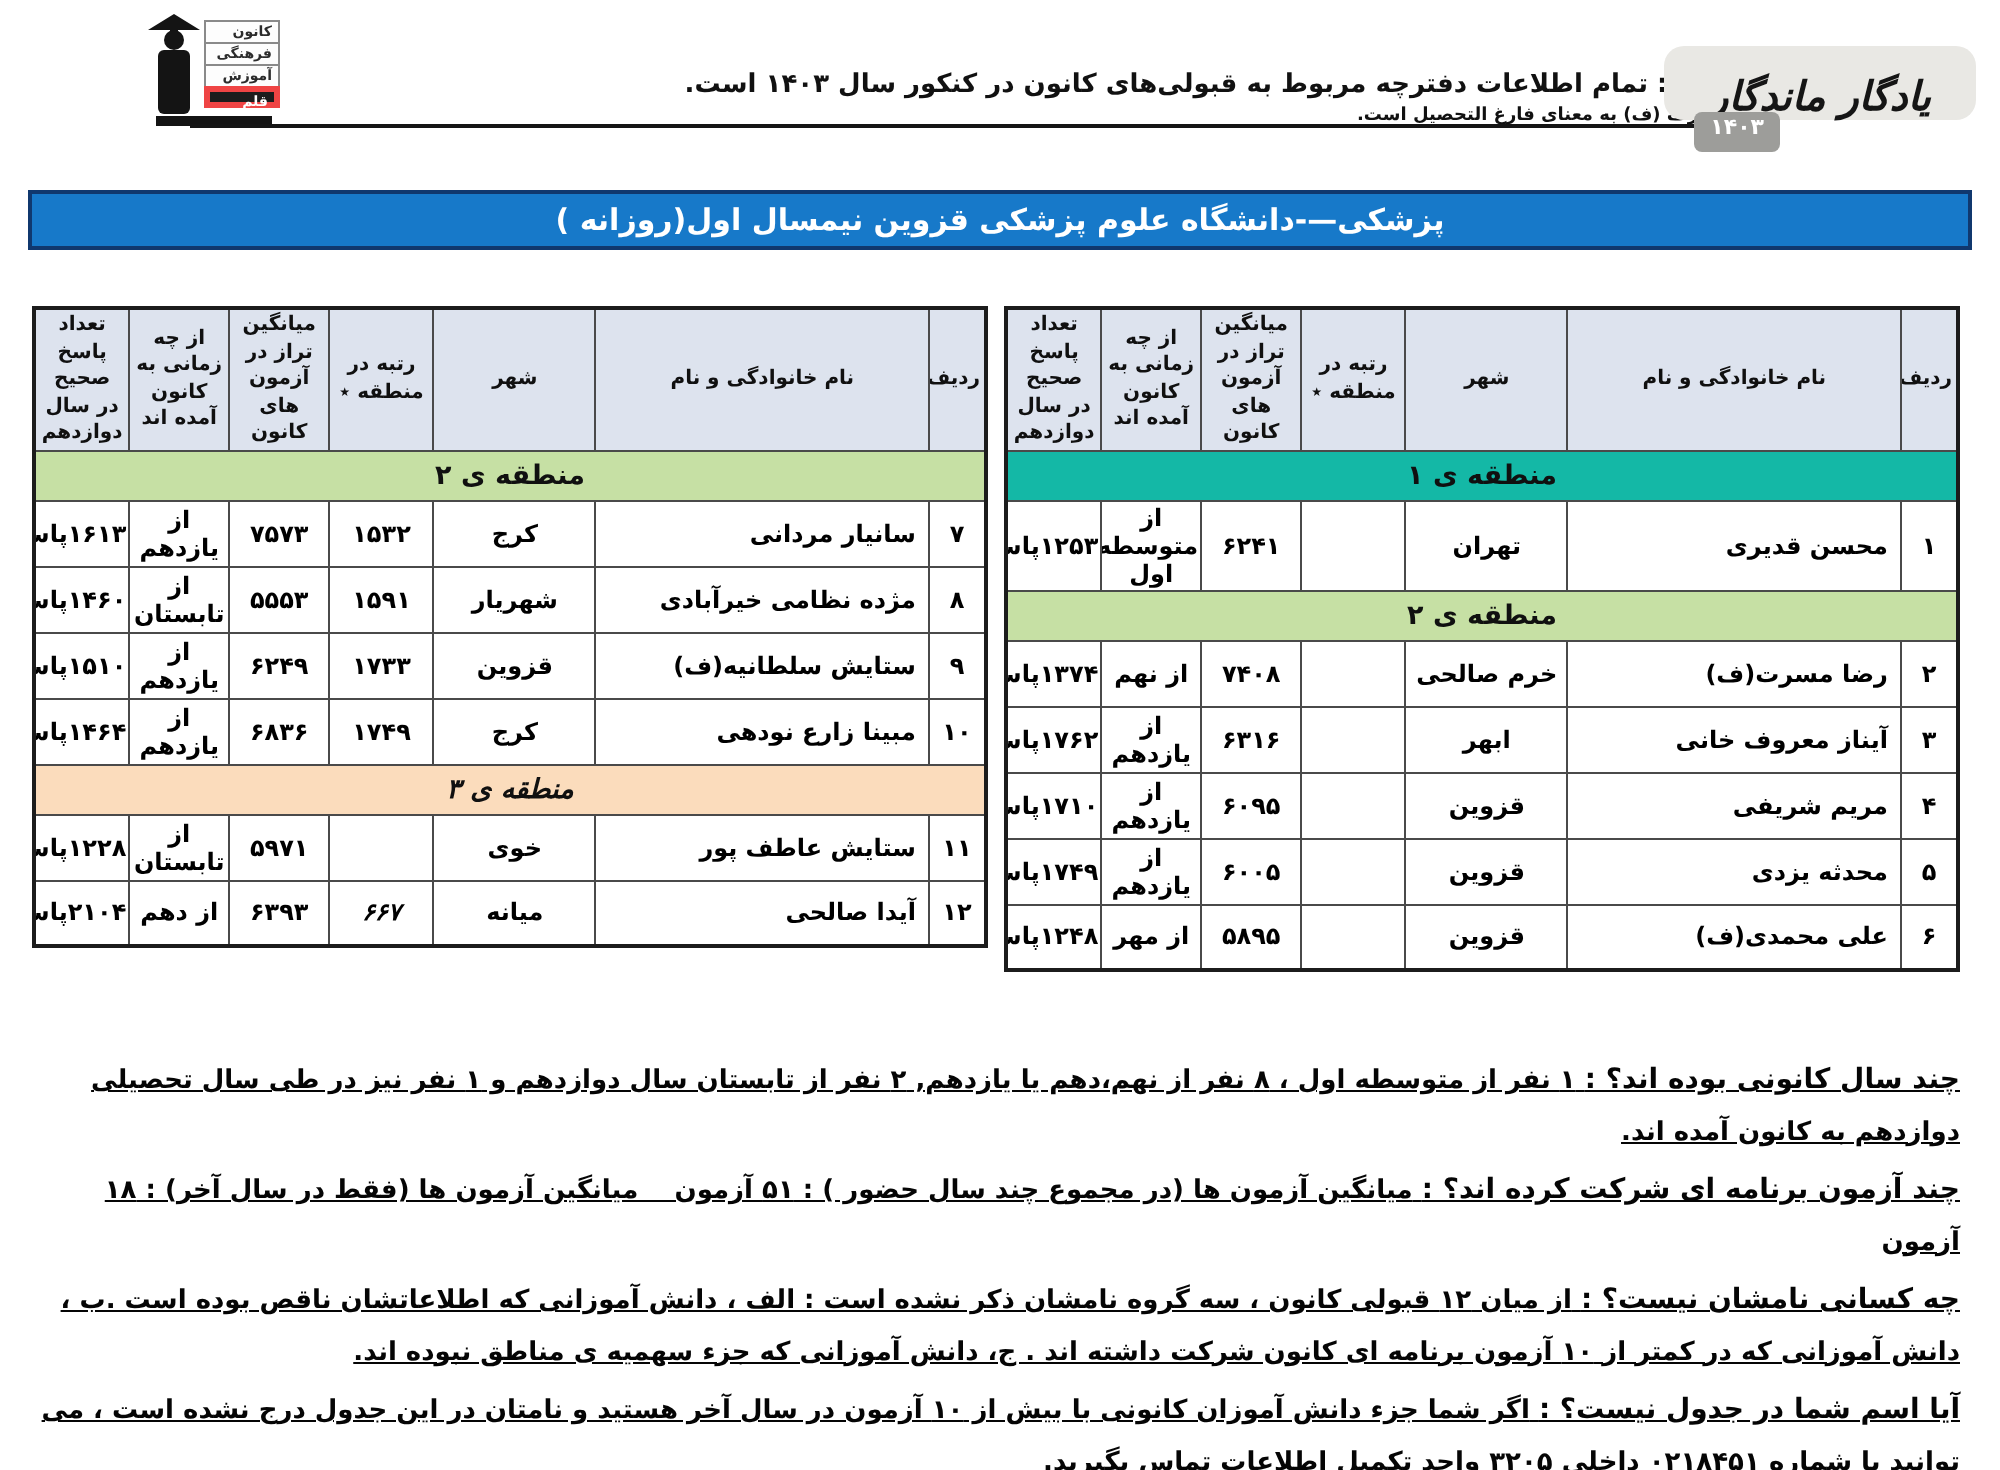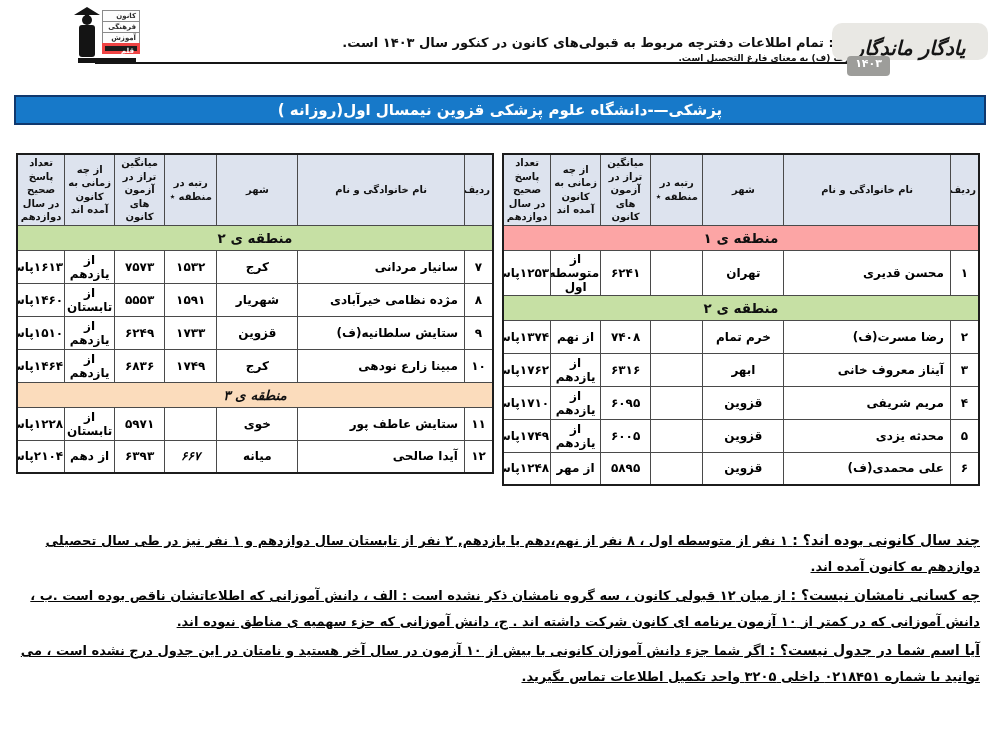--- a/index.html
+++ b/index.html
@@ -67,21 +67,21 @@
   }
   table.res th, table.res td { border:1px solid #4a4a4a; overflow:hidden; }
   table.res thead th {
     background:#dde3ee; font-size:10px; font-weight:bold;
     height:54px; padding:1px 2px; text-align:center; line-height:1.35;
     color:#101010;
   }
   tr.section-row td {
     height:25px; text-align:center; font-weight:bold; font-size:13.5px; color:#101010;
   }
-  .sec-cyan  { background:#fca5a5; }
+  .sec-cyan  { background:#14b8a6; }
   .sec-green { background:#c6e0a4; }
   .sec-peach { background:#fbdcbc;font-style:italic; }
   tr.student-row td { height:33px; font-weight:bold; font-size:12px; background:#fff; }
   td.c-no    { text-align:center; font-size:11px; }
   td.c-name  { text-align:right; padding-right:6px; }
   td.c-city  { text-align:center; }
   td.c-rank  { text-align:center; }
   td.c-score { text-align:center; }
   td.c-since { text-align:center; font-size:10.5px; }
   td.c-answers { text-align:center; font-size:11px; }
@@ -167,21 +167,21 @@
             <td class="c-score">۶۲۴۱</td>
             <td class="c-since">از متوسطه اول</td>
             <td class="c-answers">۱۲۵۳پاسخ</td>
           </tr>
           <tr class="section-row sec-green">
             <td colspan="7">منطقه ی ۲</td>
           </tr>
           <tr class="student-row">
             <td class="c-no">۲</td>
             <td class="c-name">رضا مسرت(ف)</td>
-            <td class="c-city">خرم تمام</td>
+            <td class="c-city">خرم صالحی</td>
             <td class="c-rank sec-green"></td>
             <td class="c-score">۷۴۰۸</td>
             <td class="c-since">از نهم</td>
             <td class="c-answers">۱۳۷۴پاسخ</td>
           </tr>
           <tr class="student-row">
             <td class="c-no">۳</td>
             <td class="c-name">آیناز معروف خانی</td>
             <td class="c-city">ابهر</td>
             <td class="c-rank sec-green"></td>
@@ -304,15 +304,16 @@
             <td class="c-answers">۲۱۰۴پاسخ</td>
           </tr>
         </tbody>
     </table>
   </div>
 
 </div>
 
 <div class="footer-notes">
   <p><span class="q">چند سال کانونی بوده اند؟ :</span> <span>۱ نفر از متوسطه اول ، ۸ نفر از نهم،دهم یا یازدهم, ۲ نفر از تابستان سال دوازدهم و ۱ نفر نیز در طی سال تحصیلی دوازدهم به کانون آمده اند.</span></p>
+  <p><span class="q">چند آزمون برنامه ای شرکت کرده اند؟ :</span> <span>میانگین آزمون ها (در مجموع چند سال حضور ) : ۵۱ آزمون&nbsp;&nbsp;&nbsp;&nbsp;میانگین آزمون ها (فقط در سال آخر) : ۱۸ آزمون</span></p>
   <p><span class="q">چه کسانی نامشان نیست؟ :</span> <span>از میان ۱۲ قبولی کانون ، سه گروه نامشان ذکر نشده است : الف ، دانش آموزانی که اطلاعاتشان ناقص بوده است .ب ، دانش آموزانی که در کمتر از ۱۰ آزمون برنامه ای کانون شرکت داشته اند . ج، دانش آموزانی که جزء سهمیه ی مناطق نبوده اند.</span></p>
   <p><span class="q">آیا اسم شما در جدول نیست؟ :</span> <span>اگر شما جزء دانش آموزان کانونی با بیش از ۱۰ آزمون در سال آخر هستید و نامتان در این جدول درج نشده است ، می توانید با شماره ۰۲۱۸۴۵۱ داخلی ۳۲۰۵ واحد تکمیل اطلاعات تماس بگیرید.</span></p>
 </div>
 
 </body></html>

